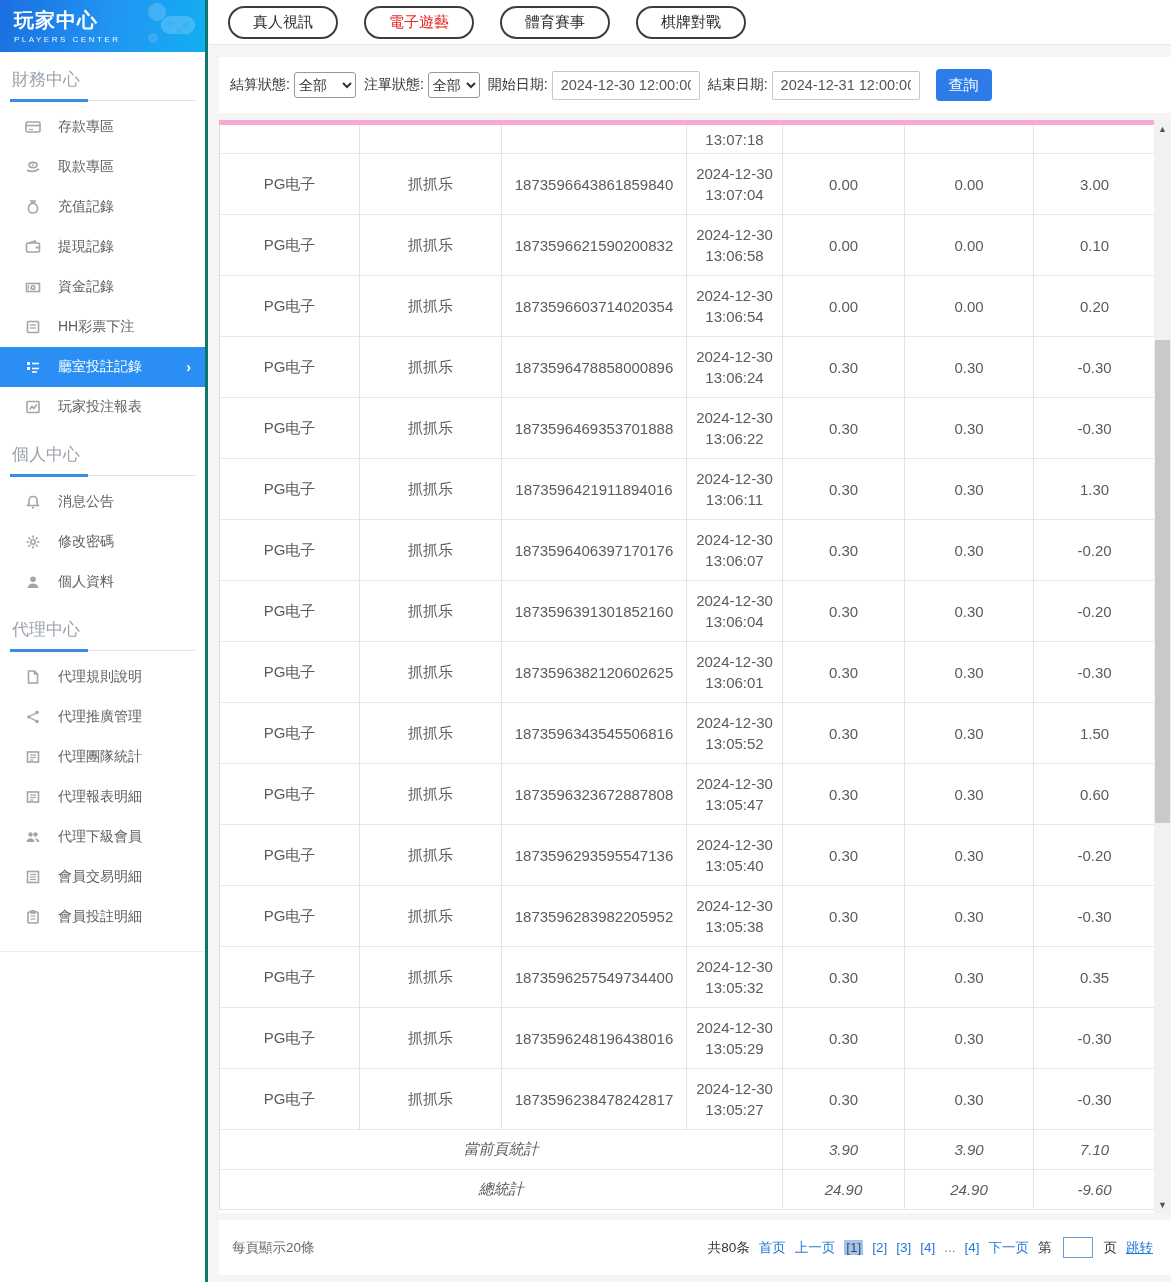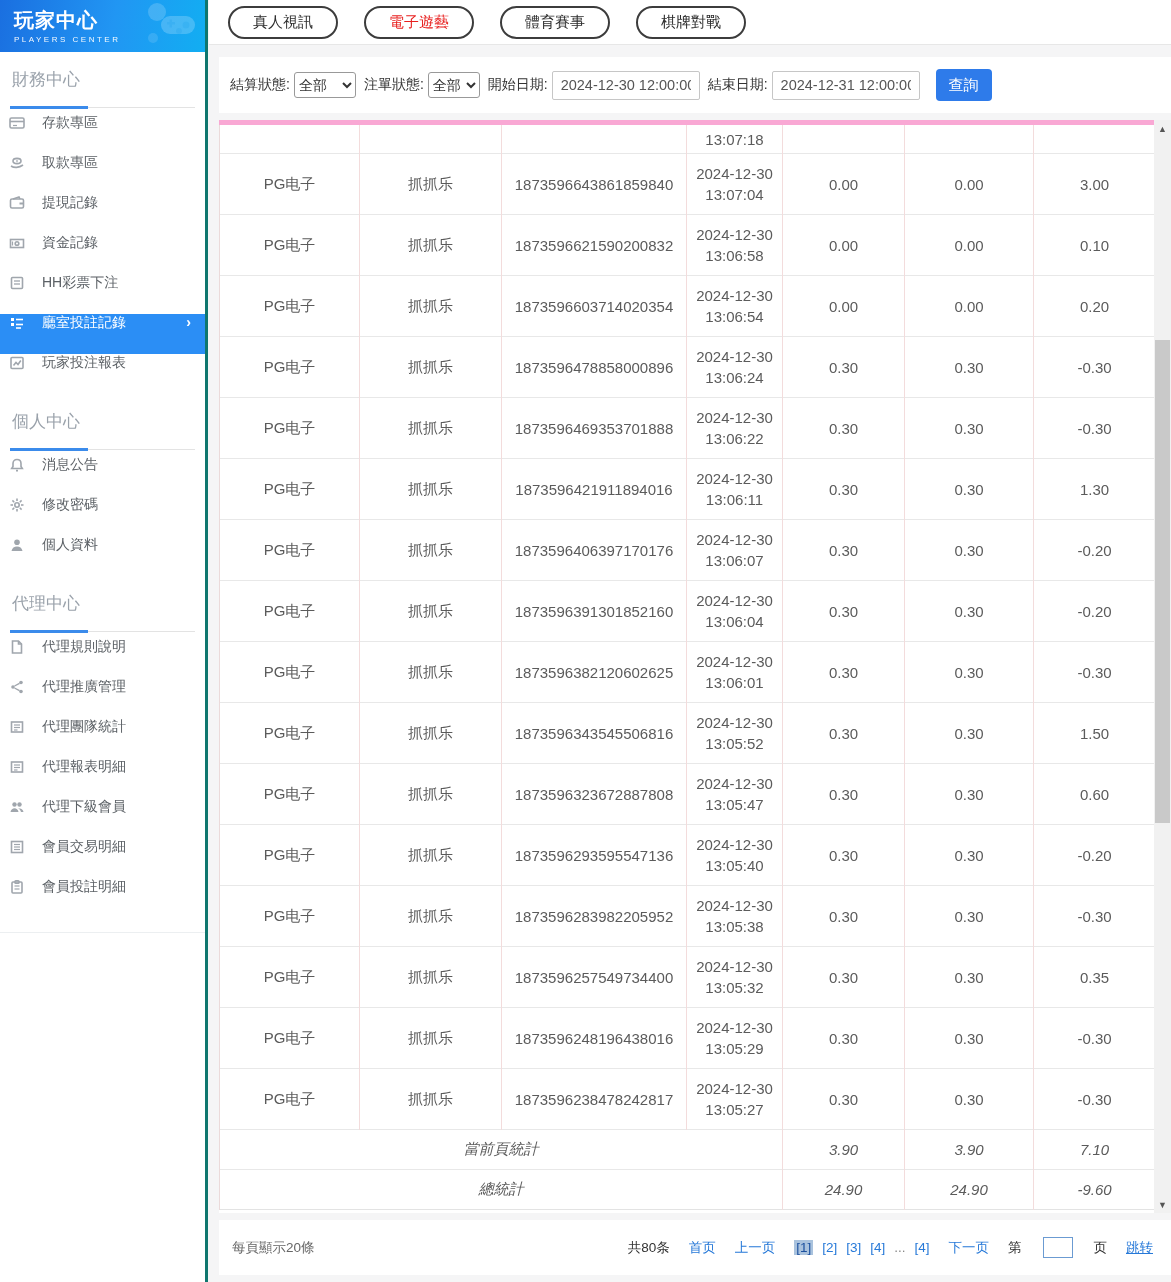--- a/index.html
+++ b/index.html
@@ -5,24 +5,24 @@
   * { margin:0; padding:0; box-sizing:border-box; }
   html,body { width:1171px; height:1282px; font-family:"Liberation Sans","DejaVu Sans",sans-serif; background:#f5f5f6; overflow:hidden; }
   body { position:relative; }
 
   
   .sidebar { position:absolute; left:0; top:0; width:208px; height:100%; background:#ffffff; border-right:3px solid #0f766e; }
   .side-header { height:52px; background:linear-gradient(100deg,#1a6fe0 0%,#2196f3 55%,#12aef2 100%); color:#fff; padding:7px 0 0 14px; position:relative; overflow:hidden; }
   .side-header .title { font-size:20px; font-weight:bold; letter-spacing:1px; }
   .side-header .subtitle { font-size:8px; letter-spacing:2.5px; margin-top:1px; opacity:.95; }
   .side-header .deco { position:absolute; right:6px; top:2px; opacity:.35; }
-  .side-section-title { margin:16px 10px 0 10px; padding:0 0 16px 2px; font-size:17px; color:#9aa2ab; position:relative; border-bottom:1px solid #e3e3e3; }
+  .side-section-title { margin:16px 10px 0 10px; padding:0 0 9px 2px; font-size:17px; color:#9aa2ab; position:relative; border-bottom:1px solid #e3e3e3; }
   .side-section-title::after { content:""; position:absolute; left:0; bottom:-2px; width:78px; height:3px; background:#3b8beb; }
   .side-menu { margin-top:6px; }
-  .side-item { height:40px; display:flex; align-items:flex-start; padding-left:8px; cursor:pointer; position:relative; }
+  .side-item { height:40px; display:flex; align-items:center; padding-left:24px; cursor:pointer; position:relative; }
   .side-item .ico { width:17px; height:17px; margin-right:17px; display:flex; align-items:center; justify-content:center; }
   .side-item .lbl { font-size:14px; color:#5c6166; }
   .side-item.active { background:#2b8ef5; }
   .side-item.active .lbl { color:#fff; }
   .side-item.active .chev { position:absolute; right:14px; color:#fff; font-size:14px; font-weight:bold; }
   .side-bottom-line { margin-top:14px; border-top:1px solid #eceff1; height:0; }
   .ico svg { display:block; }
 
   
   .main { margin-left:209px; height:100%; position:relative; }
@@ -55,21 +55,21 @@
   
   .vscroll { position:absolute; top:0; right:0; width:17px; height:1093px; background:#f1f1f1; }
   .vscroll .arr { position:absolute; left:0; width:17px; height:17px; display:flex; align-items:center; justify-content:center; font-size:9px; color:#555; }
   .vscroll .arr.up { top:0; }
   .vscroll .arr.down { bottom:0; }
   .vscroll .thumb { position:absolute; left:1px; width:15px; top:220px; height:483px; background:#c9c9c9; }
 
   
   .pager-panel { margin-top:7px; height:55px; display:flex; align-items:center; justify-content:space-between; padding:0 18px 0 13px; font-size:13.5px; }
   .pager-left { color:#666; }
-  .pager-right { display:flex; align-items:center; gap:19px; color:#333; }
+  .pager-right { display:flex; align-items:center; gap:9px; color:#333; }
   .pager-right a { color:#2779d8; text-decoration:none; cursor:pointer; }
   .pg-num { color:#2779d8; cursor:pointer; }
   .pg-num.current { background:#a9c2dd; color:#1b4f9e; padding:0 2px; }
   .pg-ellipsis { color:#888; }
   .jump-inp { width:30px; height:21px; border:1px solid #6b9bd2; font-size:13px; text-align:center; font-family:inherit; margin:0 2px; }
   .jump-link { text-decoration:underline !important; }
 </style>
 </head>
 <body>
 
@@ -104,20 +104,28 @@
         </div>
         <div class="side-item">
           <span class="ico">
             <svg width="16" height="16" viewBox="0 0 16 16">
               <path d="M2 11c3 2 8 2 12-1" fill="none" stroke="#a0a6ad" stroke-width="1.6"></path>
               <ellipse cx="8" cy="6" rx="4" ry="2.6" fill="none" stroke="#a0a6ad" stroke-width="1.6"></ellipse>
               <line x1="8" y1="4.8" x2="8" y2="7.2" stroke="#a0a6ad" stroke-width="1.2"></line>
             </svg>
           </span>
           <span class="lbl">取款專區</span>
+        </div>
+        <div class="side-item">
+          <span class="ico">
+            <svg width="16" height="16" viewBox="0 0 16 16">
+              <path d="M6 2h4l-1.4 2.2c2.6.9 4 3 4 5.6 0 2.4-2 4.2-4.6 4.2h-0.0c-2.6 0-4.6-1.8-4.6-4.2 0-2.6 1.4-4.7 4-5.6L6 2z" fill="none" stroke="#a0a6ad" stroke-width="1.6"></path>
+            </svg>
+          </span>
+          <span class="lbl">充值記錄</span>
         </div>
         <div class="side-item">
           <span class="ico">
             <svg width="16" height="16" viewBox="0 0 16 16">
               <rect x="1.5" y="4" width="13" height="9" rx="1.5" fill="none" stroke="#a0a6ad" stroke-width="1.6"></rect>
               <path d="M10.5 7.5h4v2h-4z" fill="#a0a6ad"></path>
               <path d="M4 4l6-2 1 2" fill="none" stroke="#a0a6ad" stroke-width="1.6"></path>
             </svg>
           </span>
           <span class="lbl">提現記錄</span>

